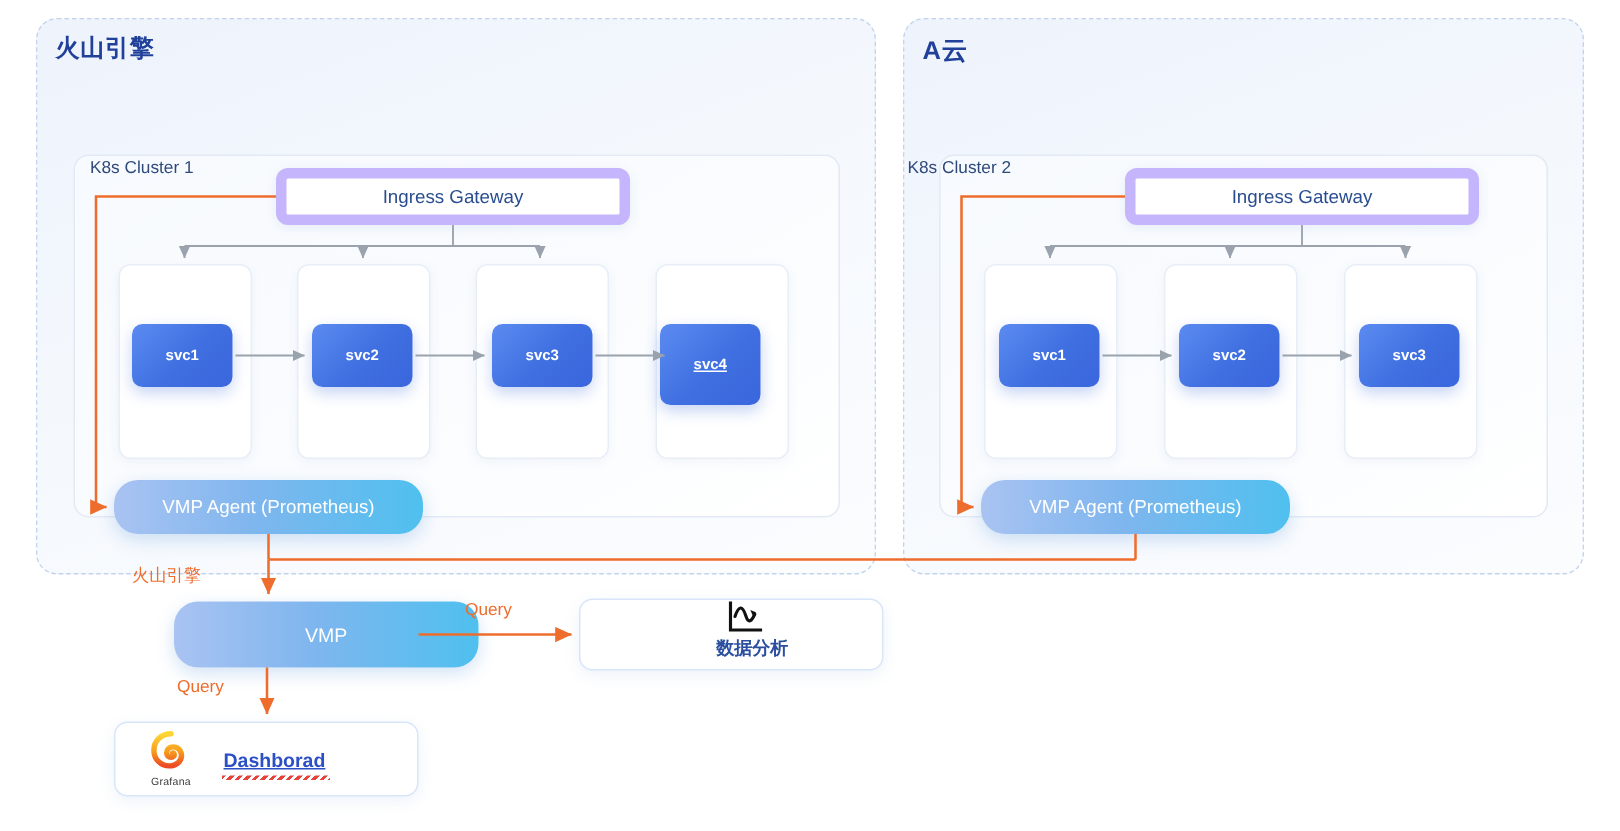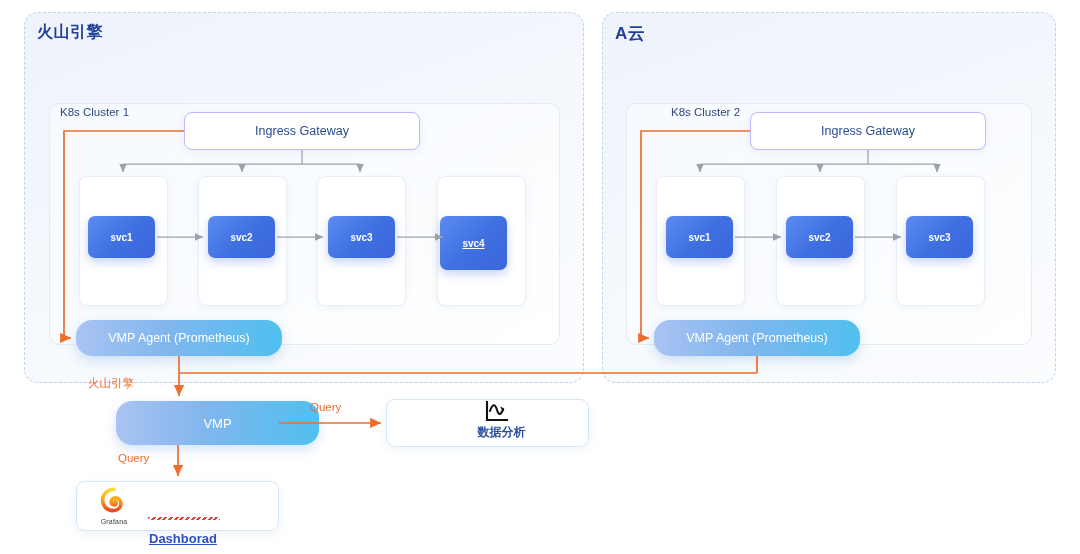--- a/index.html
+++ b/index.html
@@ -38,21 +38,21 @@
   .k8s-label{
     position:absolute;
     color:#2f4a7a;
     font-size:11.5px;
   }
 
   
   .gw{
     position:absolute;
     background:#ffffff;
-    border:1px solid #c4b5fd;
+    border:7px solid #c4b5fd;
     border-radius:8px;
     box-shadow:0 2px 8px rgba(70,120,200,.10);
     display:flex;align-items:center;justify-content:center;
     color:#2a4d8f;font-size:12.5px;
     box-sizing:border-box;
   }
 
   
   .pod{
     position:absolute;
@@ -146,21 +146,21 @@
   <div class="svc" style="left:208px;top:216px;width:67px;height:42px;">svc2</div>
   <div class="svc" style="left:328px;top:216px;width:67px;height:42px;">svc3</div>
   <div class="svc" style="left:440px;top:216px;width:67px;height:54px;text-decoration:underline;">svc4</div>
 
   <div class="gradbar" style="left:76px;top:320px;width:206px;height:36px;">VMP Agent (Prometheus)</div>
 
   <div class="cloud" style="left:602px;top:12px;width:454px;height:371px;"></div>
   <div class="cloud-title" style="left:615px;top:22px;font-size:17px;">A云</div>
 
   <div class="k8s" style="left:626px;top:103px;width:406px;height:242px;"></div>
-  <div class="k8s-label" style="left:671px;top:106px;">K8s Cluster 2</div>
+  <div class="k8s-label" style="left:605px;top:106px;">K8s Cluster 2</div>
 
   <div class="gw" style="left:750px;top:112px;width:236px;height:38px;">Ingress Gateway</div>
 
   <div class="pod" style="left:656px;top:176px;width:89px;height:130px;"></div>
   <div class="pod" style="left:776px;top:176px;width:89px;height:130px;"></div>
   <div class="pod" style="left:896px;top:176px;width:89px;height:130px;"></div>
 
   <div class="svc" style="left:666px;top:216px;width:67px;height:42px;">svc1</div>
   <div class="svc" style="left:786px;top:216px;width:67px;height:42px;">svc2</div>
   <div class="svc" style="left:906px;top:216px;width:67px;height:42px;">svc3</div>
@@ -194,21 +194,21 @@
             <stop offset="100%" stop-color="#ec4a24"></stop>
           </linearGradient>
         </defs>
         <path d="M15 1.2 C8.4 1.2 3.6 6.0 3.6 12.1 C3.6 18.2 8.1 22.6 13.9 22.6
                  C18.6 22.6 22.0 19.6 22.0 15.7 C22.0 12.3 19.6 9.9 16.5 9.9
                  C14.0 9.9 12.1 11.6 12.1 13.8 C12.1 15.6 13.4 16.9 15.1 16.9
                  C16.3 16.9 17.2 16.1 17.2 15.1 C17.2 14.4 16.7 13.9 16.1 13.9" fill="none" stroke="url(#gf)" stroke-width="3.6" stroke-linecap="round"></path>
       </svg>
       <div class="grafana-name">Grafana</div>
     </span>
-    <span class="dash-text" style="position:absolute;left:72px;top:17px;margin-top:32px;">Dashborad</span>
+    <span class="dash-text" style="position:absolute;left:72px;top:17px;">Dashborad</span>
     <span class="spell" style="left:71px;top:35px;width:72px;"></span>
   </div>
 
   <svg id="wires">
     <defs>
       <marker id="ag" markerWidth="8" markerHeight="8" refX="6.4" refY="3" orient="auto">
         <path d="M0,0 L6.6,3 L0,6 Z" fill="#9aa3ad"></path>
       </marker>
       <marker id="ao" markerWidth="8" markerHeight="8" refX="6.4" refY="3" orient="auto">
         <path d="M0,0 L6.6,3 L0,6 Z" fill="#ee6d2d"></path>

